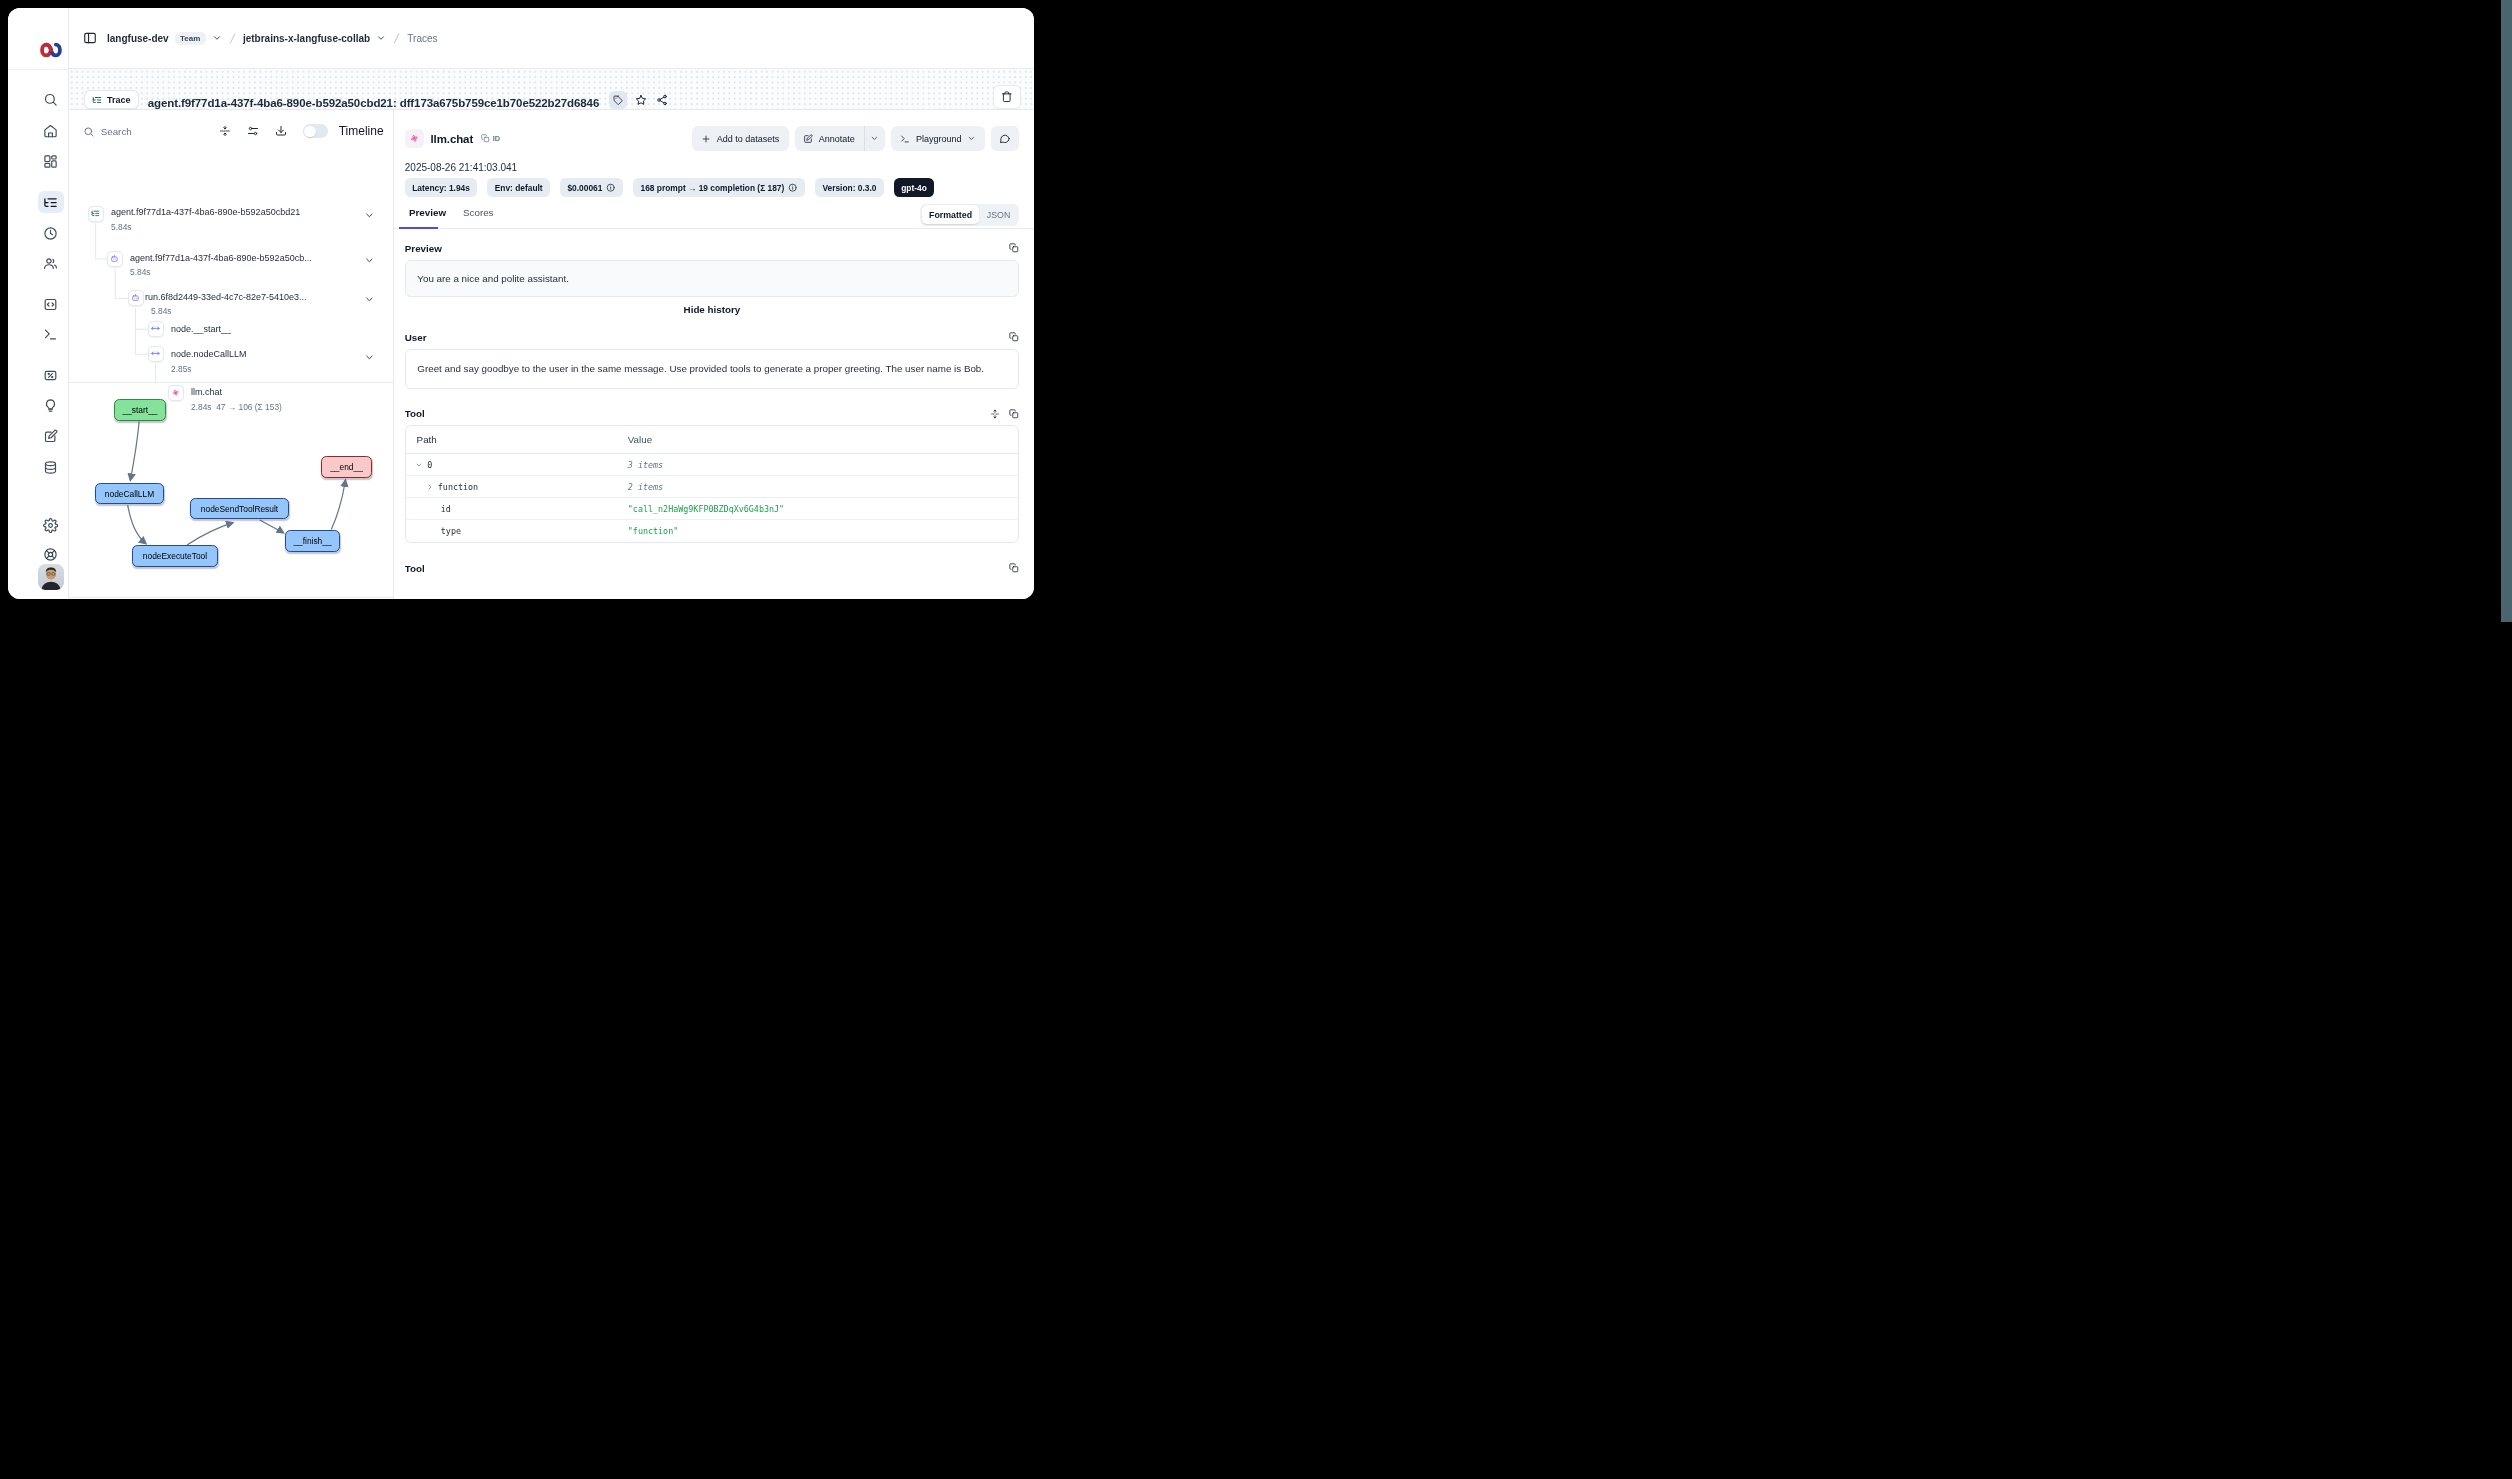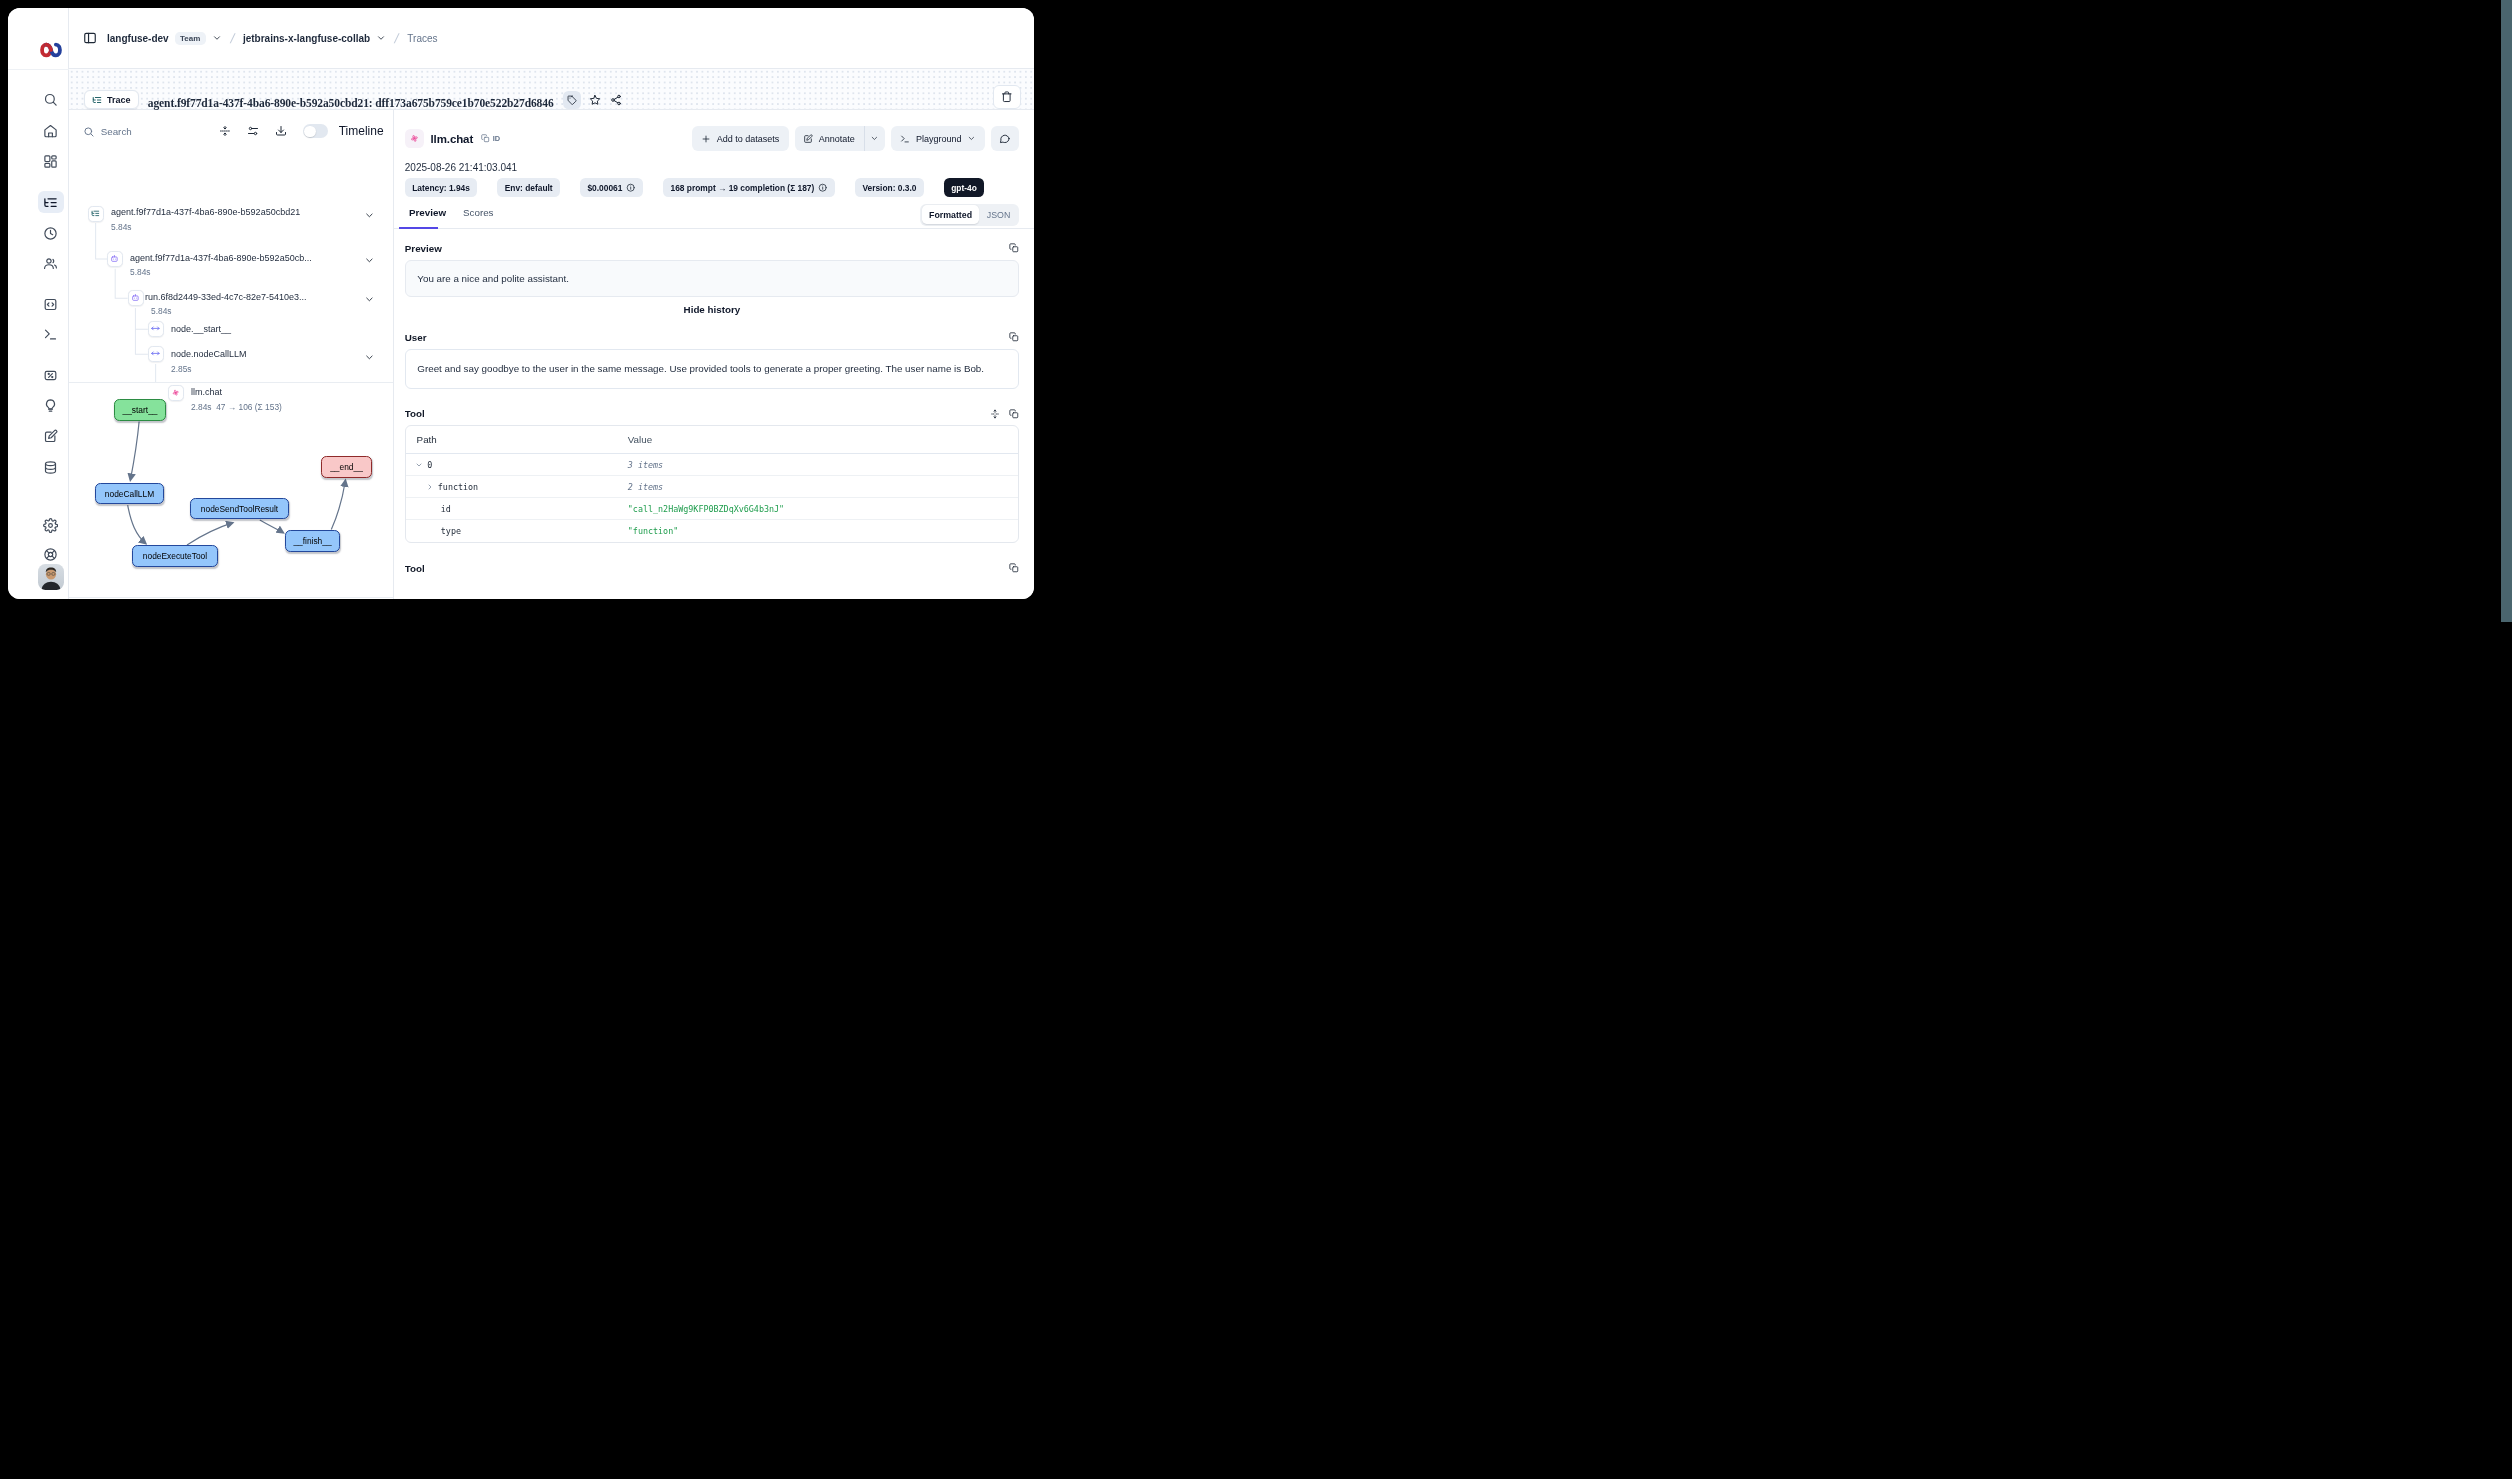--- a/index.html
+++ b/index.html
@@ -34,21 +34,21 @@
 
   
   .crumb { display:flex; align-items:center; gap:6px; font-size:10px; color:#1e293b; }
   .crumb b { font-weight:600; }
   .team-badge { background:#eef2f7; color:#3b4657; font-size:8px; font-weight:600; padding:2px 5.4px; border-radius:4.7px; }
   .slash { color:#c3ccd9; font-size:13.5px; font-weight:300; transform:skewX(-12deg); padding:0 2.7px; }
   .crumb-muted { color:#64748b; }
 
   
   .trace-pill { display:flex; align-items:center; gap:4.7px; background:#fff; border:0.7px solid #e2e8f0; box-shadow:0 0.7px 1.3px rgba(15,23,42,.05); border-radius:6px; padding:3.4px 7.4px; font-size:9px; font-weight:600; color:#0f172a; }
-  .trace-title { font-size:11.5px; font-weight:700; color:#1e293b; margin-left:8.8px; letter-spacing:-0.1px; white-space:nowrap;font-family:Liberation Serif, serif; }
+  .trace-title { font-size:11.5px; font-weight:700; color:#1e293b; margin-left:8.8px; letter-spacing:-0.1px; white-space:nowrap; }
   .icon-btn-lite { width:18px; height:18px; border-radius:5.4px; background:#e2e8f1; display:flex; align-items:center; justify-content:center; cursor:pointer; }
   .icon-plain { width:18px; height:18px; display:flex; align-items:center; justify-content:center; cursor:pointer; }
   .trash-btn { margin-left:auto; width:28px; height:23.6px; background:#fff; border:0.7px solid #e2e8f0; border-radius:6px; display:flex; align-items:center; justify-content:center; cursor:pointer; }
 
   
   .tree-controls { position:absolute; left:0; top:9.4px; right:0; height:24px; display:flex; align-items:center; padding:0 9.4px 0 13.5px; gap:16px; }
   .search-wrap { display:flex; align-items:center; gap:6.7px; flex:1; }
   .search-wrap input { border:none; outline:none; font-size:9.8px; color:#1e293b; width:67px; font-family:"Liberation Sans",sans-serif; }
   .search-wrap input::placeholder { color:#64748b; }
   .toggle { width:25px; height:14px; border-radius:7.4px; background:#e2e8f0; position:relative; cursor:pointer; flex:none; }
@@ -80,21 +80,21 @@
   .obs-id { display:flex; align-items:center; gap:2.7px; margin-left:8px; color:#64748b; font-size:7.4px; font-weight:600; cursor:pointer; }
   .hd-actions { margin-left:auto; display:flex; align-items:center; gap:6px; }
   .hbtn { display:flex; align-items:center; gap:5.4px; background:#edf1f6; border-radius:6px; height:25px; padding:0 9.4px; font-size:9px; font-weight:500; color:#0f172a; cursor:pointer; }
   .split { display:flex; align-items:stretch; background:#edf1f6; border-radius:6px; overflow:hidden; }
   .split .part-a { display:flex; align-items:center; gap:5.4px; padding:0 8.8px; height:25px; font-size:9px; font-weight:500; color:#0f172a; cursor:pointer; }
   .split .sep { width:0.7px; background:#d8dfe9; margin:0; }
   .split .part-b { display:flex; align-items:center; padding:0 6px; cursor:pointer; }
   .bubble-btn { width:28px; height:25px; background:#edf1f6; border-radius:6px; display:flex; align-items:center; justify-content:center; cursor:pointer; }
 
   .obs-ts { position:absolute; left:10.8px; top:52px; font-size:10px; color:#1e293b; font-weight:500; }
-  .badges { position:absolute; left:10.8px; top:68px; display:flex; gap:20px; }
+  .badges { position:absolute; left:10.8px; top:68px; display:flex; gap:10px; }
   .badge { display:flex; align-items:center; gap:4px; background:#e7ecf3; border-radius:5.4px; height:19px; padding:0 7.4px; font-size:8.4px; font-weight:600; color:#0f172a; white-space:nowrap; }
   .badge.dark { background:#111827; color:#fff; }
 
   .tabs-row { position:absolute; left:0; right:0; top:94px; height:25px; border-bottom:0.7px solid #e6eaf0; }
   .tab { position:absolute; top:2.7px; font-size:9.8px; cursor:pointer; }
   .tab.active { color:#0f172a; font-weight:600; }
   .tab.idle { color:#475569; }
   .tab-underline { position:absolute; left:5.4px; bottom:-0.7px; width:39px; height:2px; background:#5447e6; }
   .seg { position:absolute; right:15px; top:0px; height:21.6px; background:#eef1f5; border-radius:6px; padding:1.3px; display:flex; align-items:stretch; }
   .seg .on { background:#fff; border-radius:4.7px; box-shadow:0 0.7px 1.3px rgba(15,23,42,.12); padding:0 7.4px; display:flex; align-items:center; font-size:8.8px; font-weight:600; color:#0f172a; cursor:pointer; }

